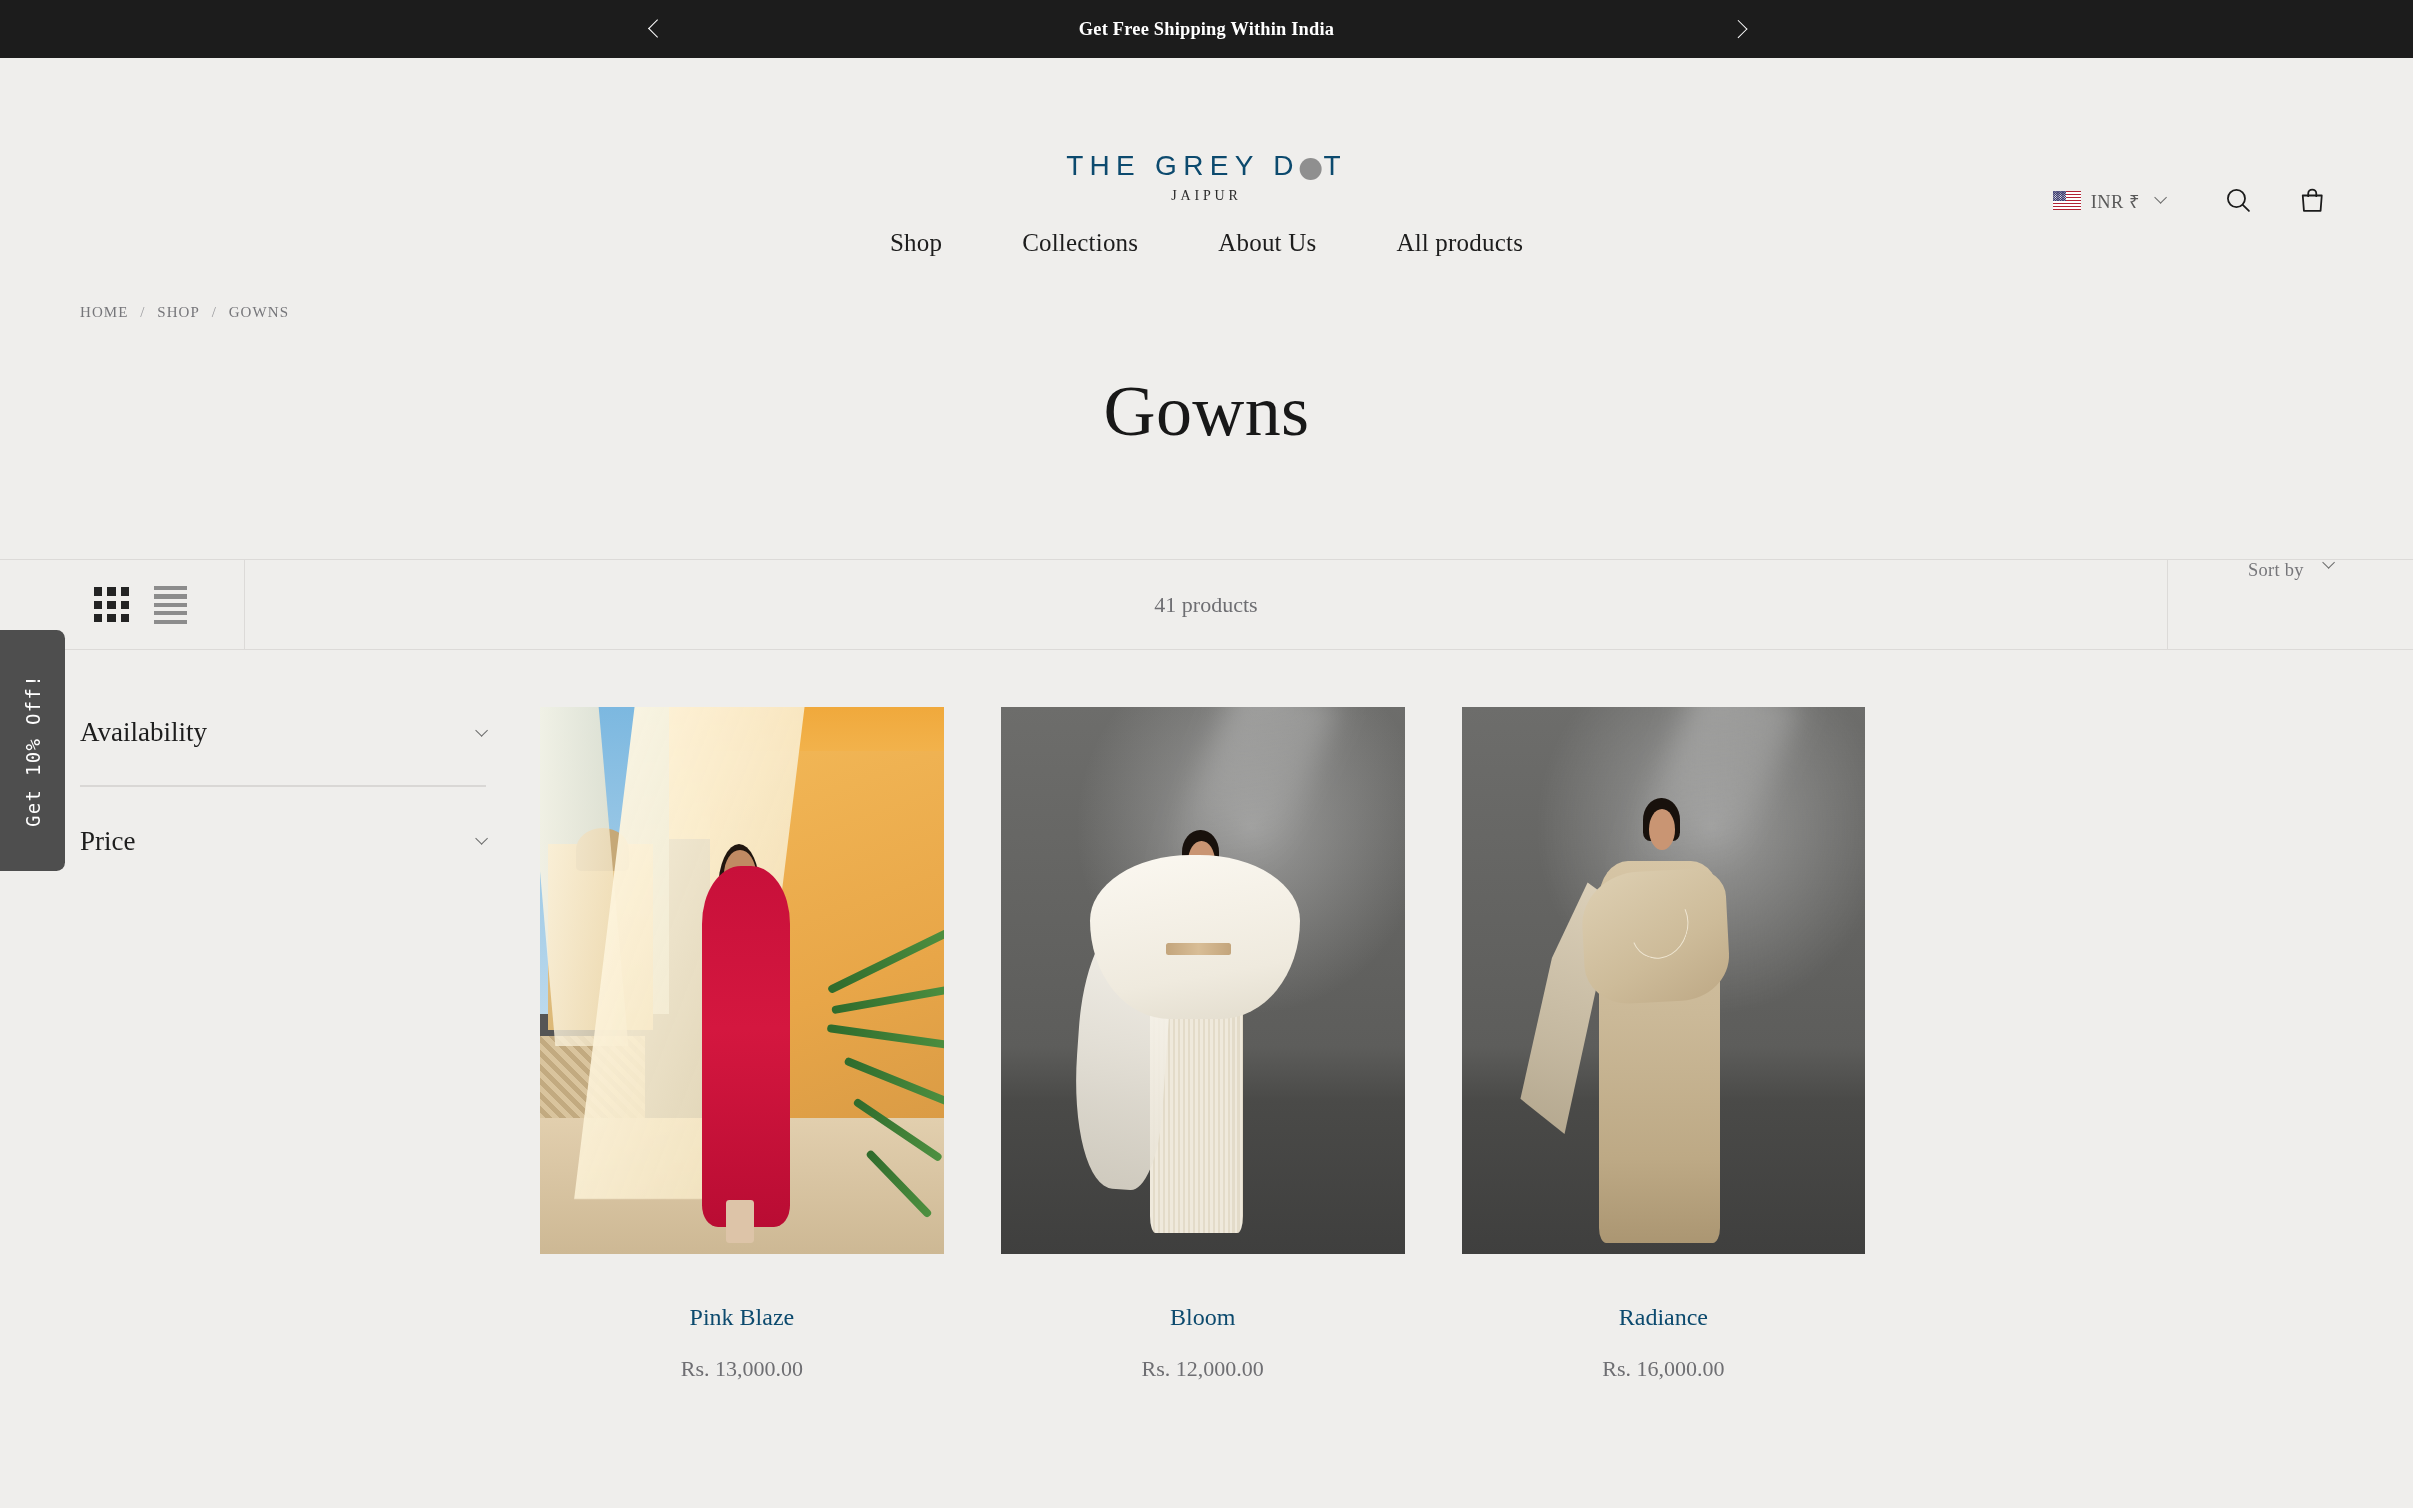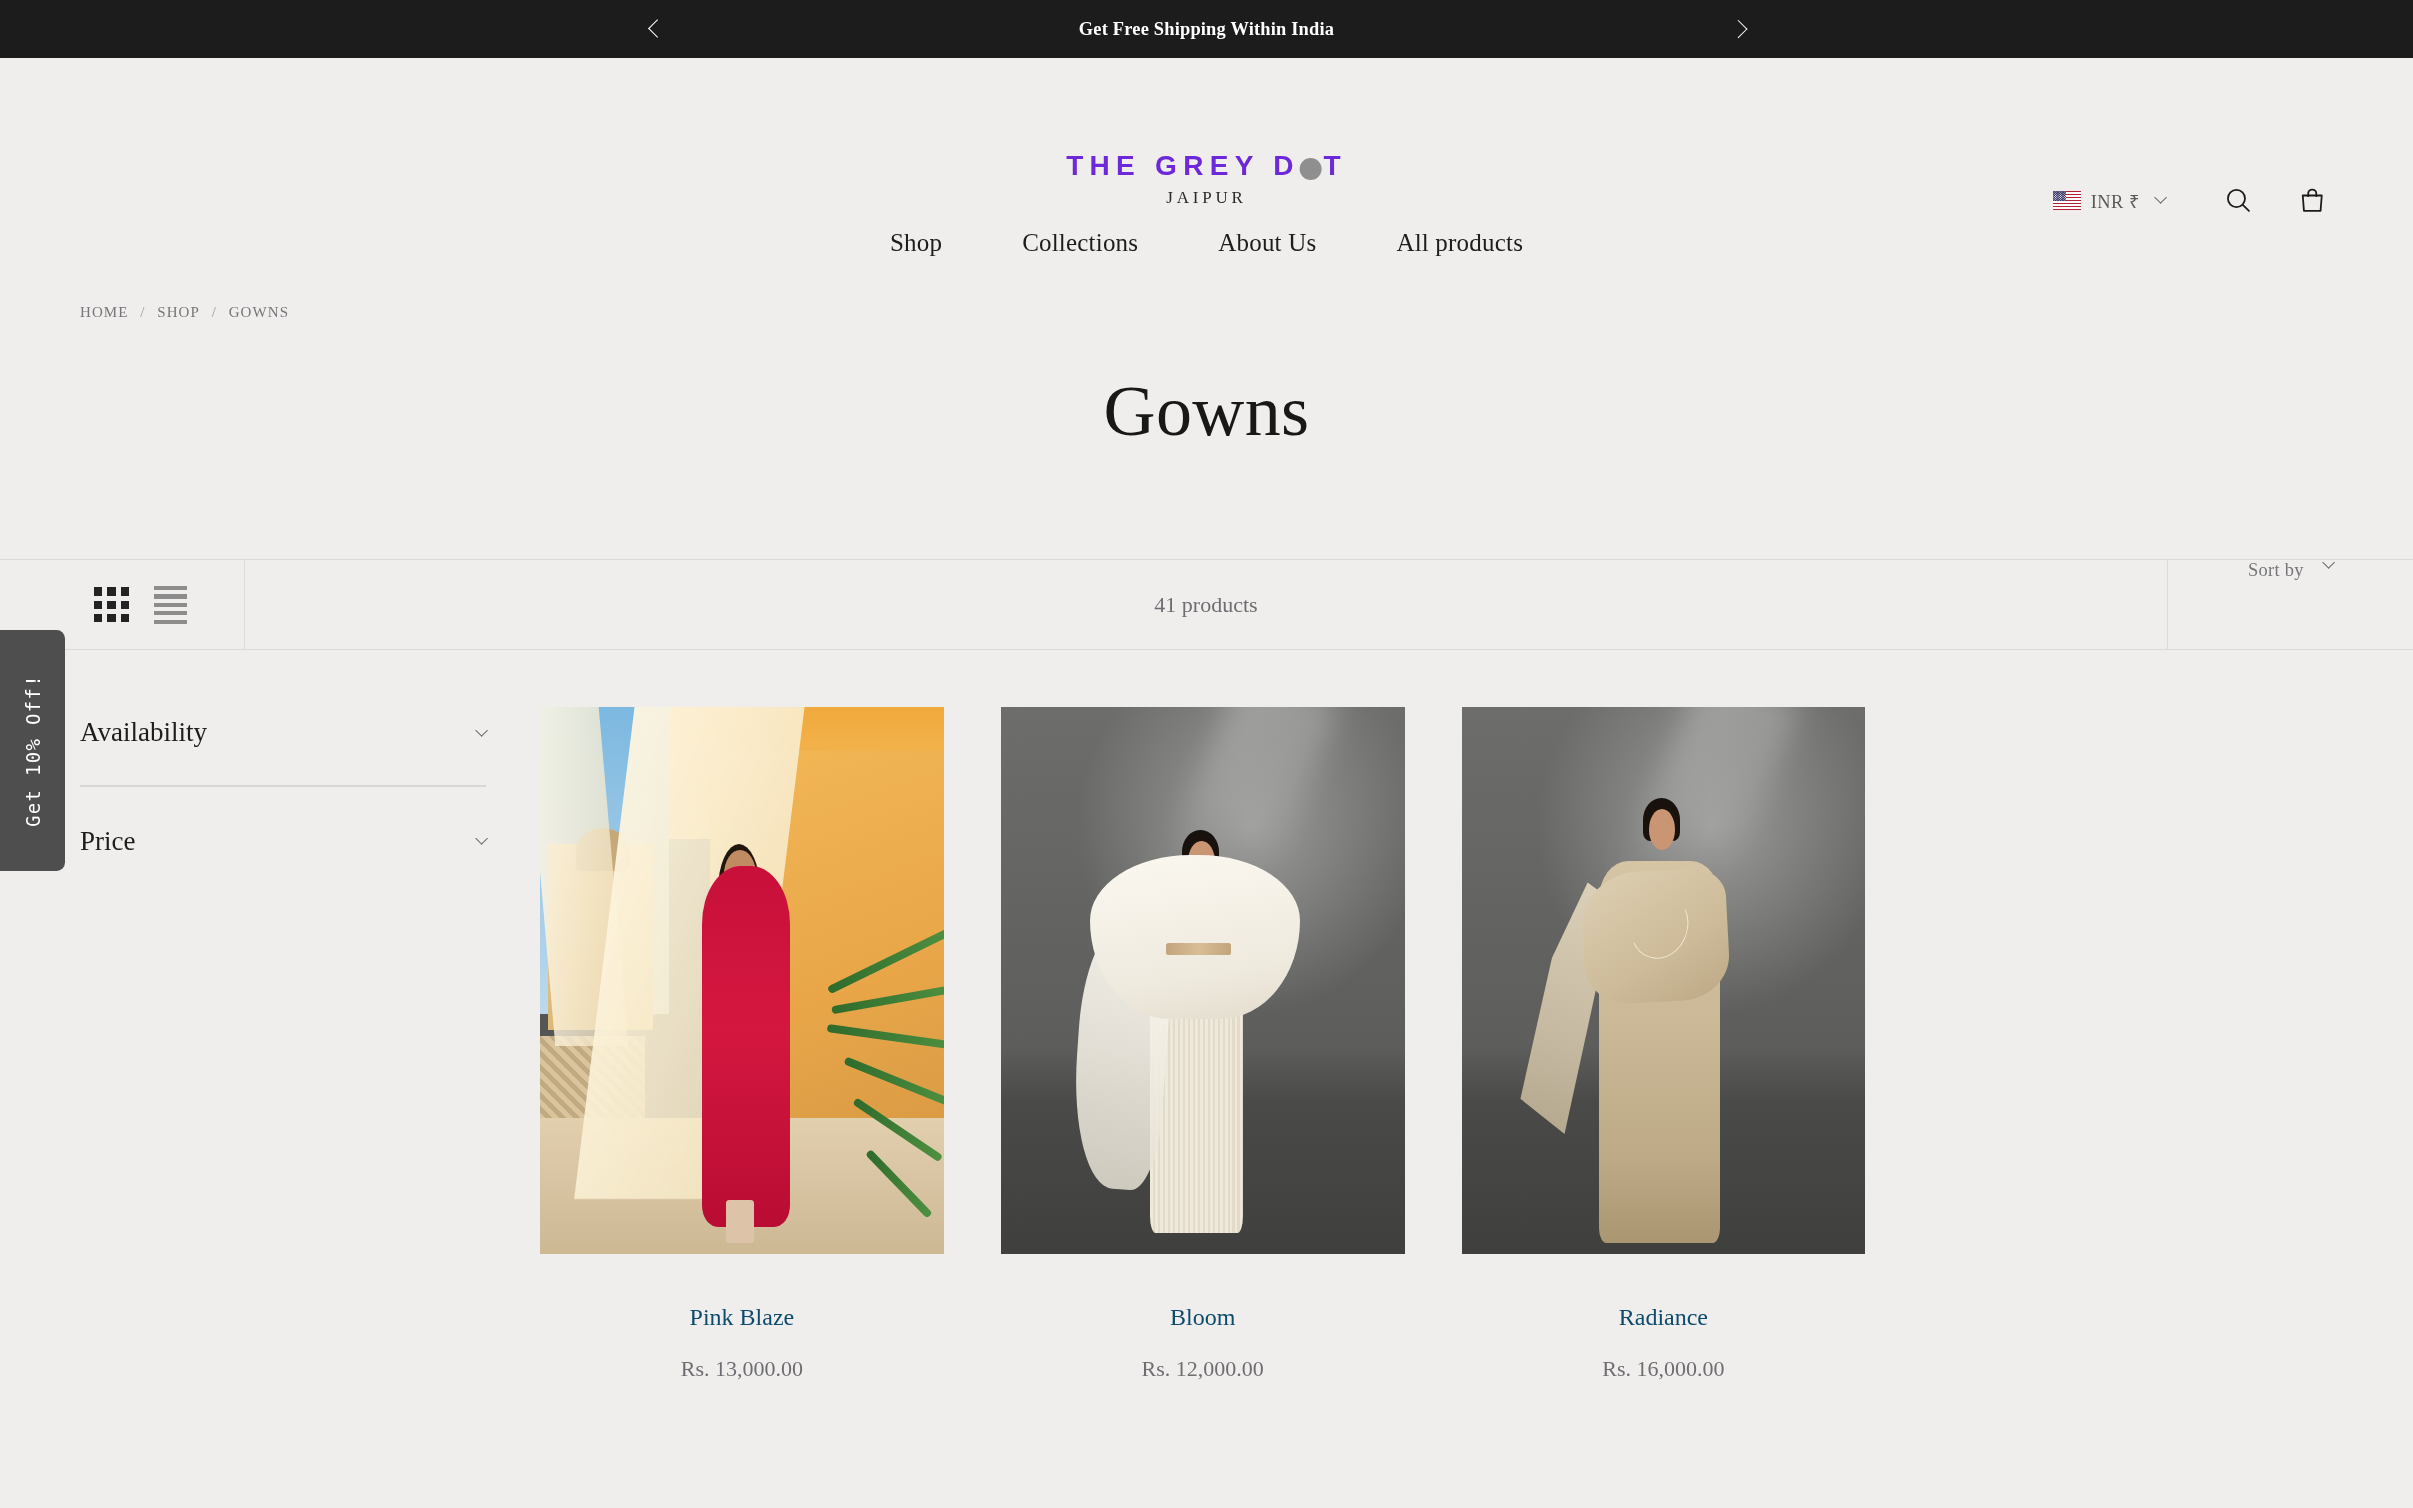--- a/index.html
+++ b/index.html
@@ -37,32 +37,32 @@
   .chev-lr.right { transform: rotate(45deg); }
 
   
   .header { position: relative; height: 168px; }
   .logo-wrap {
     position: absolute; left: 50%; top: 94px; transform: translateX(-50%);
     text-align: center; cursor: pointer;
   }
   .logo-main {
     font-family: "Liberation Sans", sans-serif;
-    font-size: 28px; font-weight: 700;
-    letter-spacing: 6.3px; color: #6d28d9;
+    font-size: 28px; font-weight: 400;
+    letter-spacing: 6.3px; color: #0c4a6e;
     display: flex; align-items: center; justify-content: center;
     line-height: 1;
   }
   .logo-dot {
     display: inline-block; width: 22px; height: 22px; border-radius: 50%;
     background: #8f8f8f; margin: 0 1.7px 0 0; position: relative; top: 3.4px;
   }
   .logo-sub {
     font-family: "Liberation Serif", serif;
-    font-size: 17px; letter-spacing: 3.8px; color: #2a2a2a; margin-top: 8.4px;
+    font-size: 14px; letter-spacing: 3.8px; color: #2a2a2a; margin-top: 8.4px;
   }
 
   .header-right {
     position: absolute; right: 77px; top: 119px;
     display: flex; align-items: center; gap: 0;
   }
   .currency { display: flex; align-items: center; gap: 9.2px; cursor: pointer; margin-right: 50px; }
   .flag {
     width: 28.5px; height: 19px; position: relative; overflow: hidden;
     background: #ffffff; display: inline-block; flex: none;

